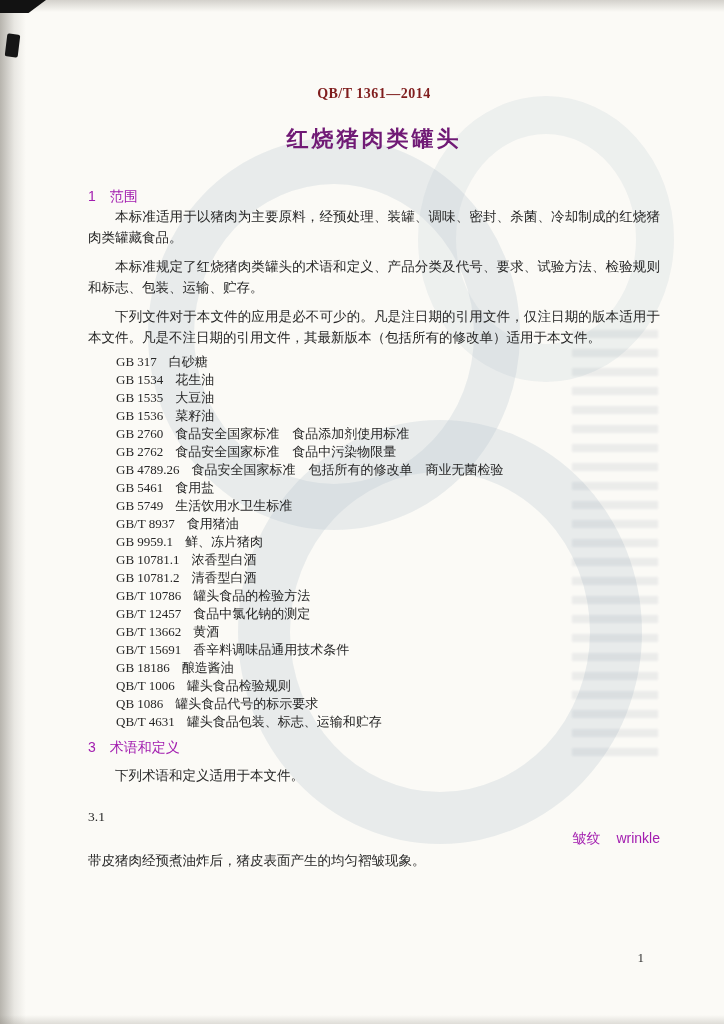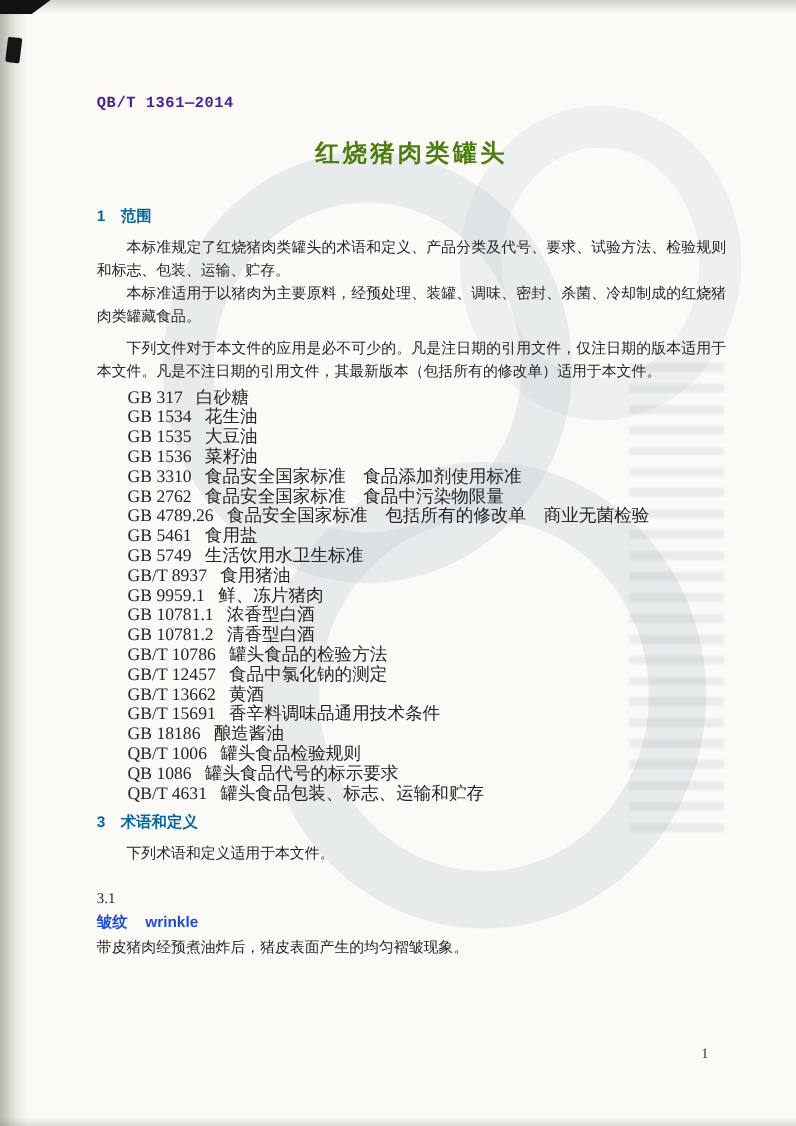--- a/index.html
+++ b/index.html
@@ -27,44 +27,44 @@
   .wm{position:absolute;border-radius:50%;border-style:solid;border-color:rgba(176,192,204,.26);z-index:0;}
   .wm1{left:148px;top:138px;width:280px;height:300px;border-width:46px;}
   .wm2{left:238px;top:420px;width:300px;height:320px;border-width:52px;}
   .wm3{left:418px;top:96px;width:180px;height:210px;border-width:38px;border-color:rgba(176,192,204,.18);}
   .bleedthrough{position:absolute;right:66px;top:330px;width:86px;height:430px;opacity:.10;z-index:0;
     filter:blur(1px);
     background:repeating-linear-gradient(to bottom,#64768a 0 8px,transparent 8px 19px);}
   
   .content{position:relative;z-index:3;padding:86px 64px 0 88px;}
   .doc-header{
-    font-family:Liberation Mono, monospace;
-    font-weight:bold;font-size:14px;text-align:left;letter-spacing:.5px;color:#4c1d95;
+    font-family:Liberation Serif, serif;
+    font-weight:bold;font-size:14px;text-align:center;letter-spacing:.5px;color:#7f1d1d;
   }
   .doc-title{
     margin:22px 0 0;text-align:center;
     font-family:"Liberation Sans","DejaVu Sans",sans-serif;
-    font-size:22px;font-weight:bold;letter-spacing:3px;color:#4d7c0f;
+    font-size:22px;font-weight:bold;letter-spacing:3px;color:#701a75;
   }
   .section-heading{
     font-family:"Liberation Sans","DejaVu Sans",sans-serif;
-    font-weight:bold;font-size:14px;color:#0369a1;
+    font-weight:normal;font-size:14px;color:#a21caf;
   }
   .sh1{margin-top:34px;}
   .sh2{margin-top:14px;}
   .sh3{margin-top:8px;}
   .sec-num{display:inline-block;margin-right:14px;}
   .para{margin:8px 0 0;font-size:13.5px;line-height:21px;text-indent:2em;text-align:justify;}
   .para.follow{margin-top:0;}
   .ref-list{margin:5px 0 0 28px;}
-  .ref-item{font-size:16px;line-height:18px;white-space:nowrap;}
+  .ref-item{font-size:13px;line-height:18px;white-space:nowrap;}
   .ref-code{display:inline-block;margin-right:12px;}
   .term-number{margin-top:20px;font-size:13.5px;line-height:21px;}
-  .term-line{margin-top:1px;font-size:14px;line-height:21px;font-weight:bold;
-    font-family:"Liberation Sans","DejaVu Sans",sans-serif;color:#1d4ed8;}
+  .term-line{margin-top:1px;font-size:14px;line-height:21px;font-weight:normal;
+    font-family:"Liberation Sans","DejaVu Sans",sans-serif;color:#a21caf;text-align:right;}
   .term-en{margin-left:16px;}
   .definition{margin-top:1px;font-size:13.5px;line-height:21px;}
   .page-number{position:absolute;right:80px;bottom:58px;font-size:13px;color:#333;z-index:3;}
 </style>
 </head>
 <body>
 
 <div class="scan-page">
 
   <div class="left-shadow"></div>
@@ -79,31 +79,31 @@
 
   <div class="content">
 
     <div class="doc-header">QB/T 1361—2014</div>
 
     <h1 class="doc-title">红烧猪肉类罐头</h1>
 
     <div class="section-heading sh1">
       <span class="sec-num">1</span><span>范围</span>
     </div>
+    <p class="para follow">本标准适用于以猪肉为主要原料，经预处理、装罐、调味、密封、杀菌、冷却制成的红烧猪肉类罐藏食品。</p>
     <p class="para">本标准规定了红烧猪肉类罐头的术语和定义、产品分类及代号、要求、试验方法、检验规则和标志、包装、运输、贮存。</p>
-    <p class="para follow">本标准适用于以猪肉为主要原料，经预处理、装罐、调味、密封、杀菌、冷却制成的红烧猪肉类罐藏食品。</p>
 
     <p class="para">下列文件对于本文件的应用是必不可少的。凡是注日期的引用文件，仅注日期的版本适用于本文件。凡是不注日期的引用文件，其最新版本（包括所有的修改单）适用于本文件。</p>
 
     <div class="ref-list">
       <div class="ref-item"><span class="ref-code">GB 317</span><span>白砂糖</span></div>
       <div class="ref-item"><span class="ref-code">GB 1534</span><span>花生油</span></div>
       <div class="ref-item"><span class="ref-code">GB 1535</span><span>大豆油</span></div>
       <div class="ref-item"><span class="ref-code">GB 1536</span><span>菜籽油</span></div>
-      <div class="ref-item"><span class="ref-code">GB 3310</span><span>食品安全国家标准　食品添加剂使用标准</span></div>
+      <div class="ref-item"><span class="ref-code">GB 2760</span><span>食品安全国家标准　食品添加剂使用标准</span></div>
       <div class="ref-item"><span class="ref-code">GB 2762</span><span>食品安全国家标准　食品中污染物限量</span></div>
       <div class="ref-item"><span class="ref-code">GB 4789.26</span><span>食品安全国家标准　包括所有的修改单　商业无菌检验</span></div>
       <div class="ref-item"><span class="ref-code">GB 5461</span><span>食用盐</span></div>
       <div class="ref-item"><span class="ref-code">GB 5749</span><span>生活饮用水卫生标准</span></div>
       <div class="ref-item"><span class="ref-code">GB/T 8937</span><span>食用猪油</span></div>
       <div class="ref-item"><span class="ref-code">GB 9959.1</span><span>鲜、冻片猪肉</span></div>
       <div class="ref-item"><span class="ref-code">GB 10781.1</span><span>浓香型白酒</span></div>
       <div class="ref-item"><span class="ref-code">GB 10781.2</span><span>清香型白酒</span></div>
       <div class="ref-item"><span class="ref-code">GB/T 10786</span><span>罐头食品的检验方法</span></div>
       <div class="ref-item"><span class="ref-code">GB/T 12457</span><span>食品中氯化钠的测定</span></div>

